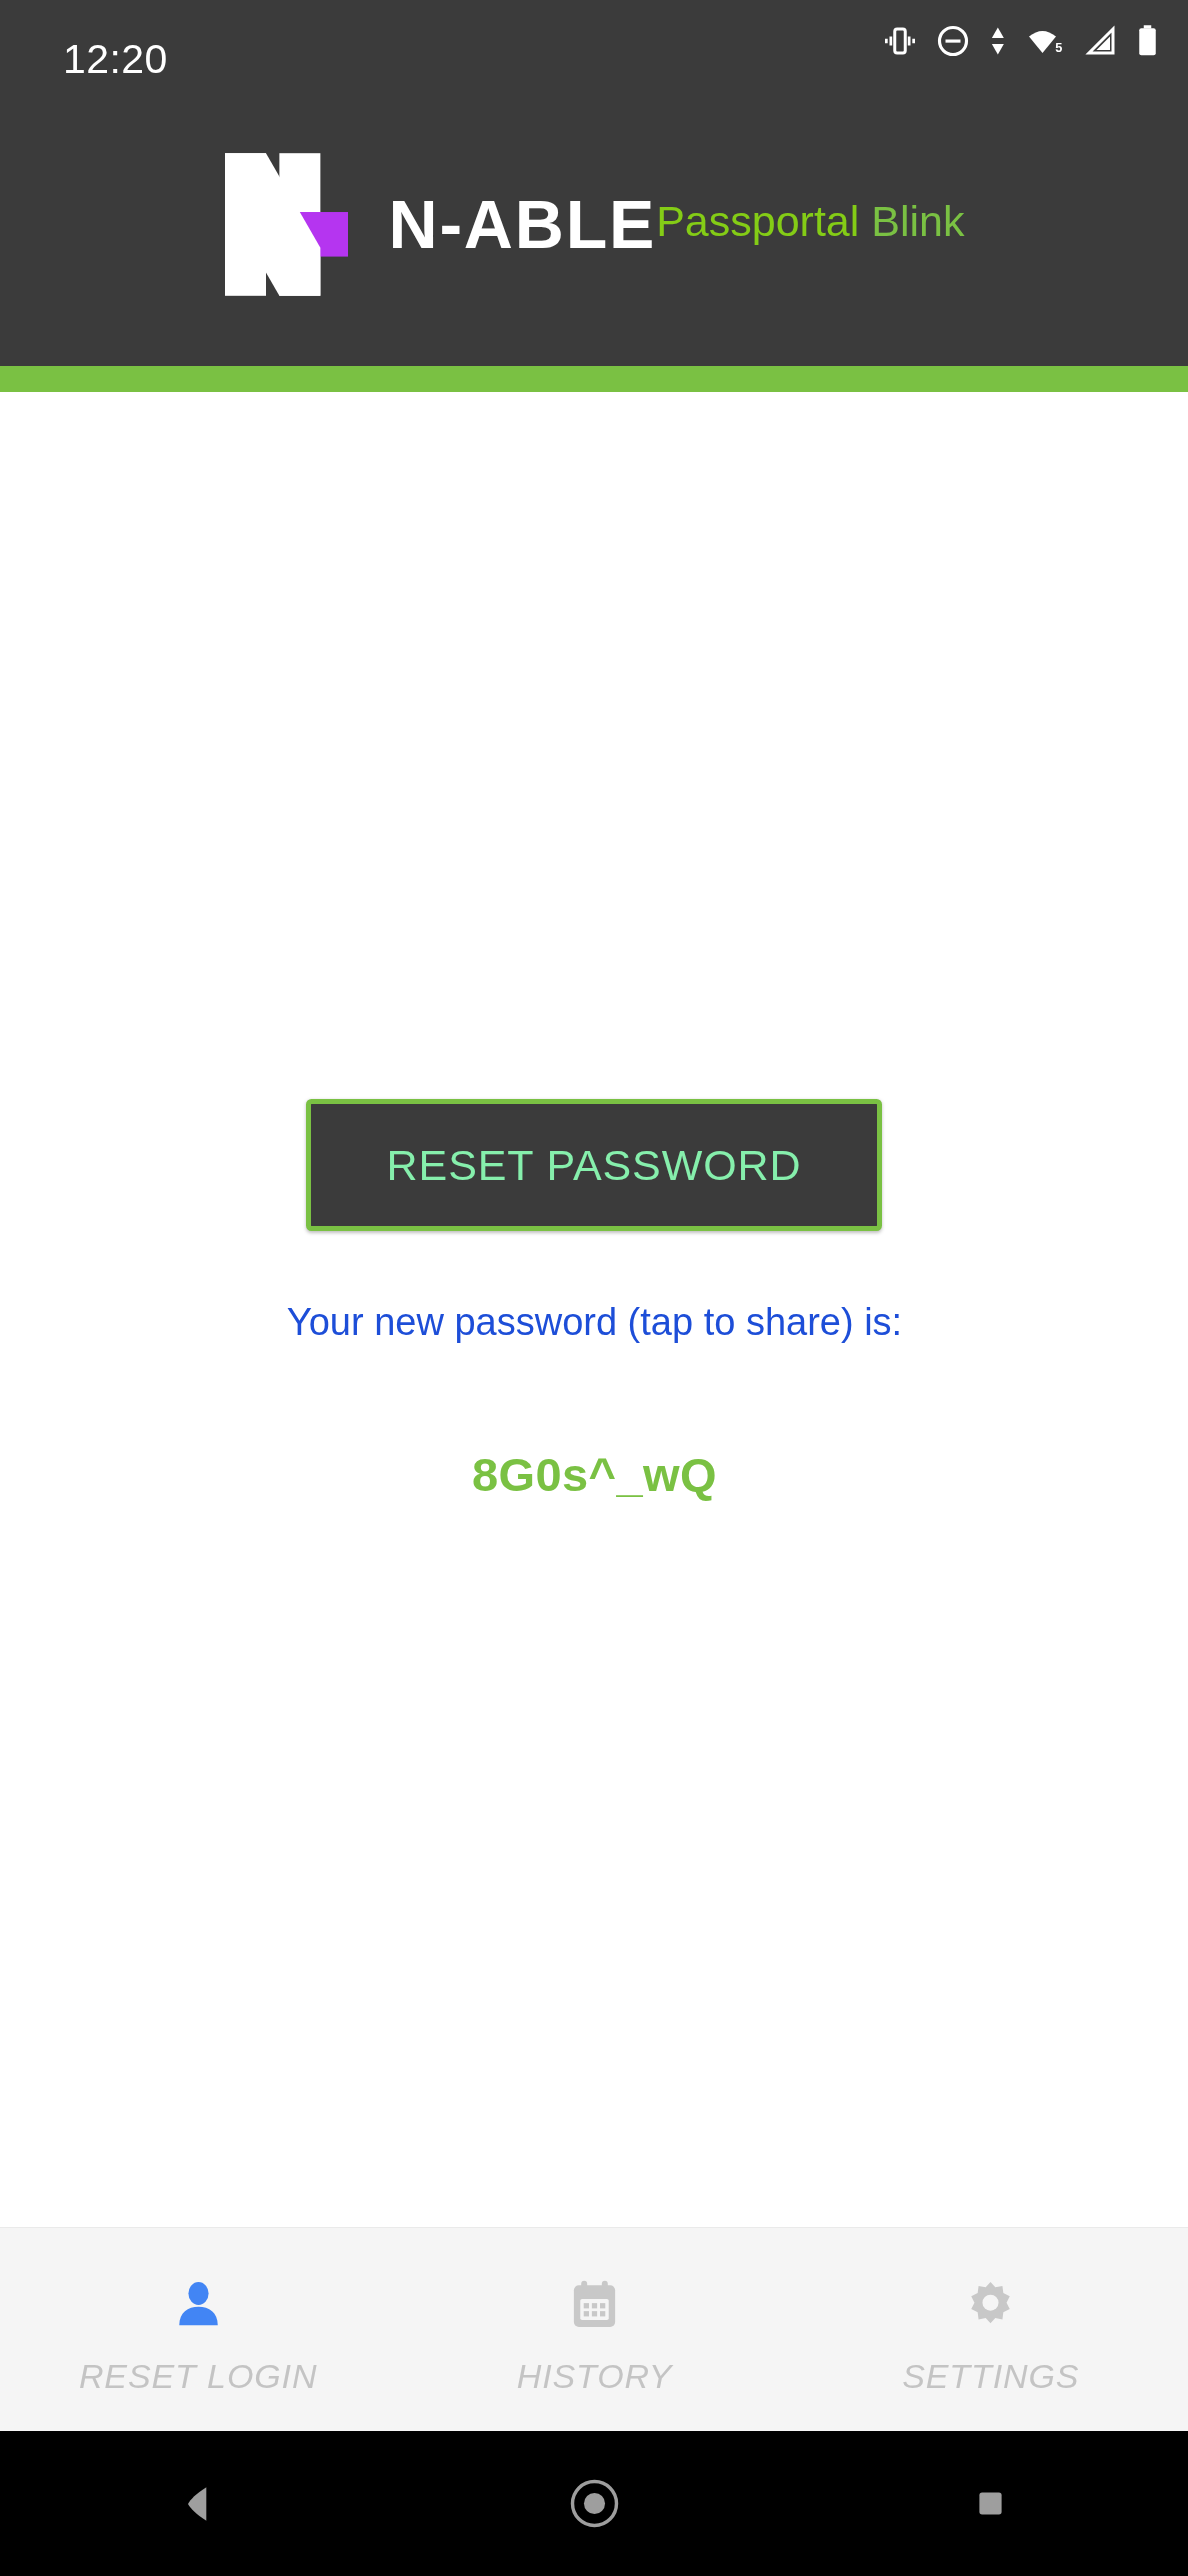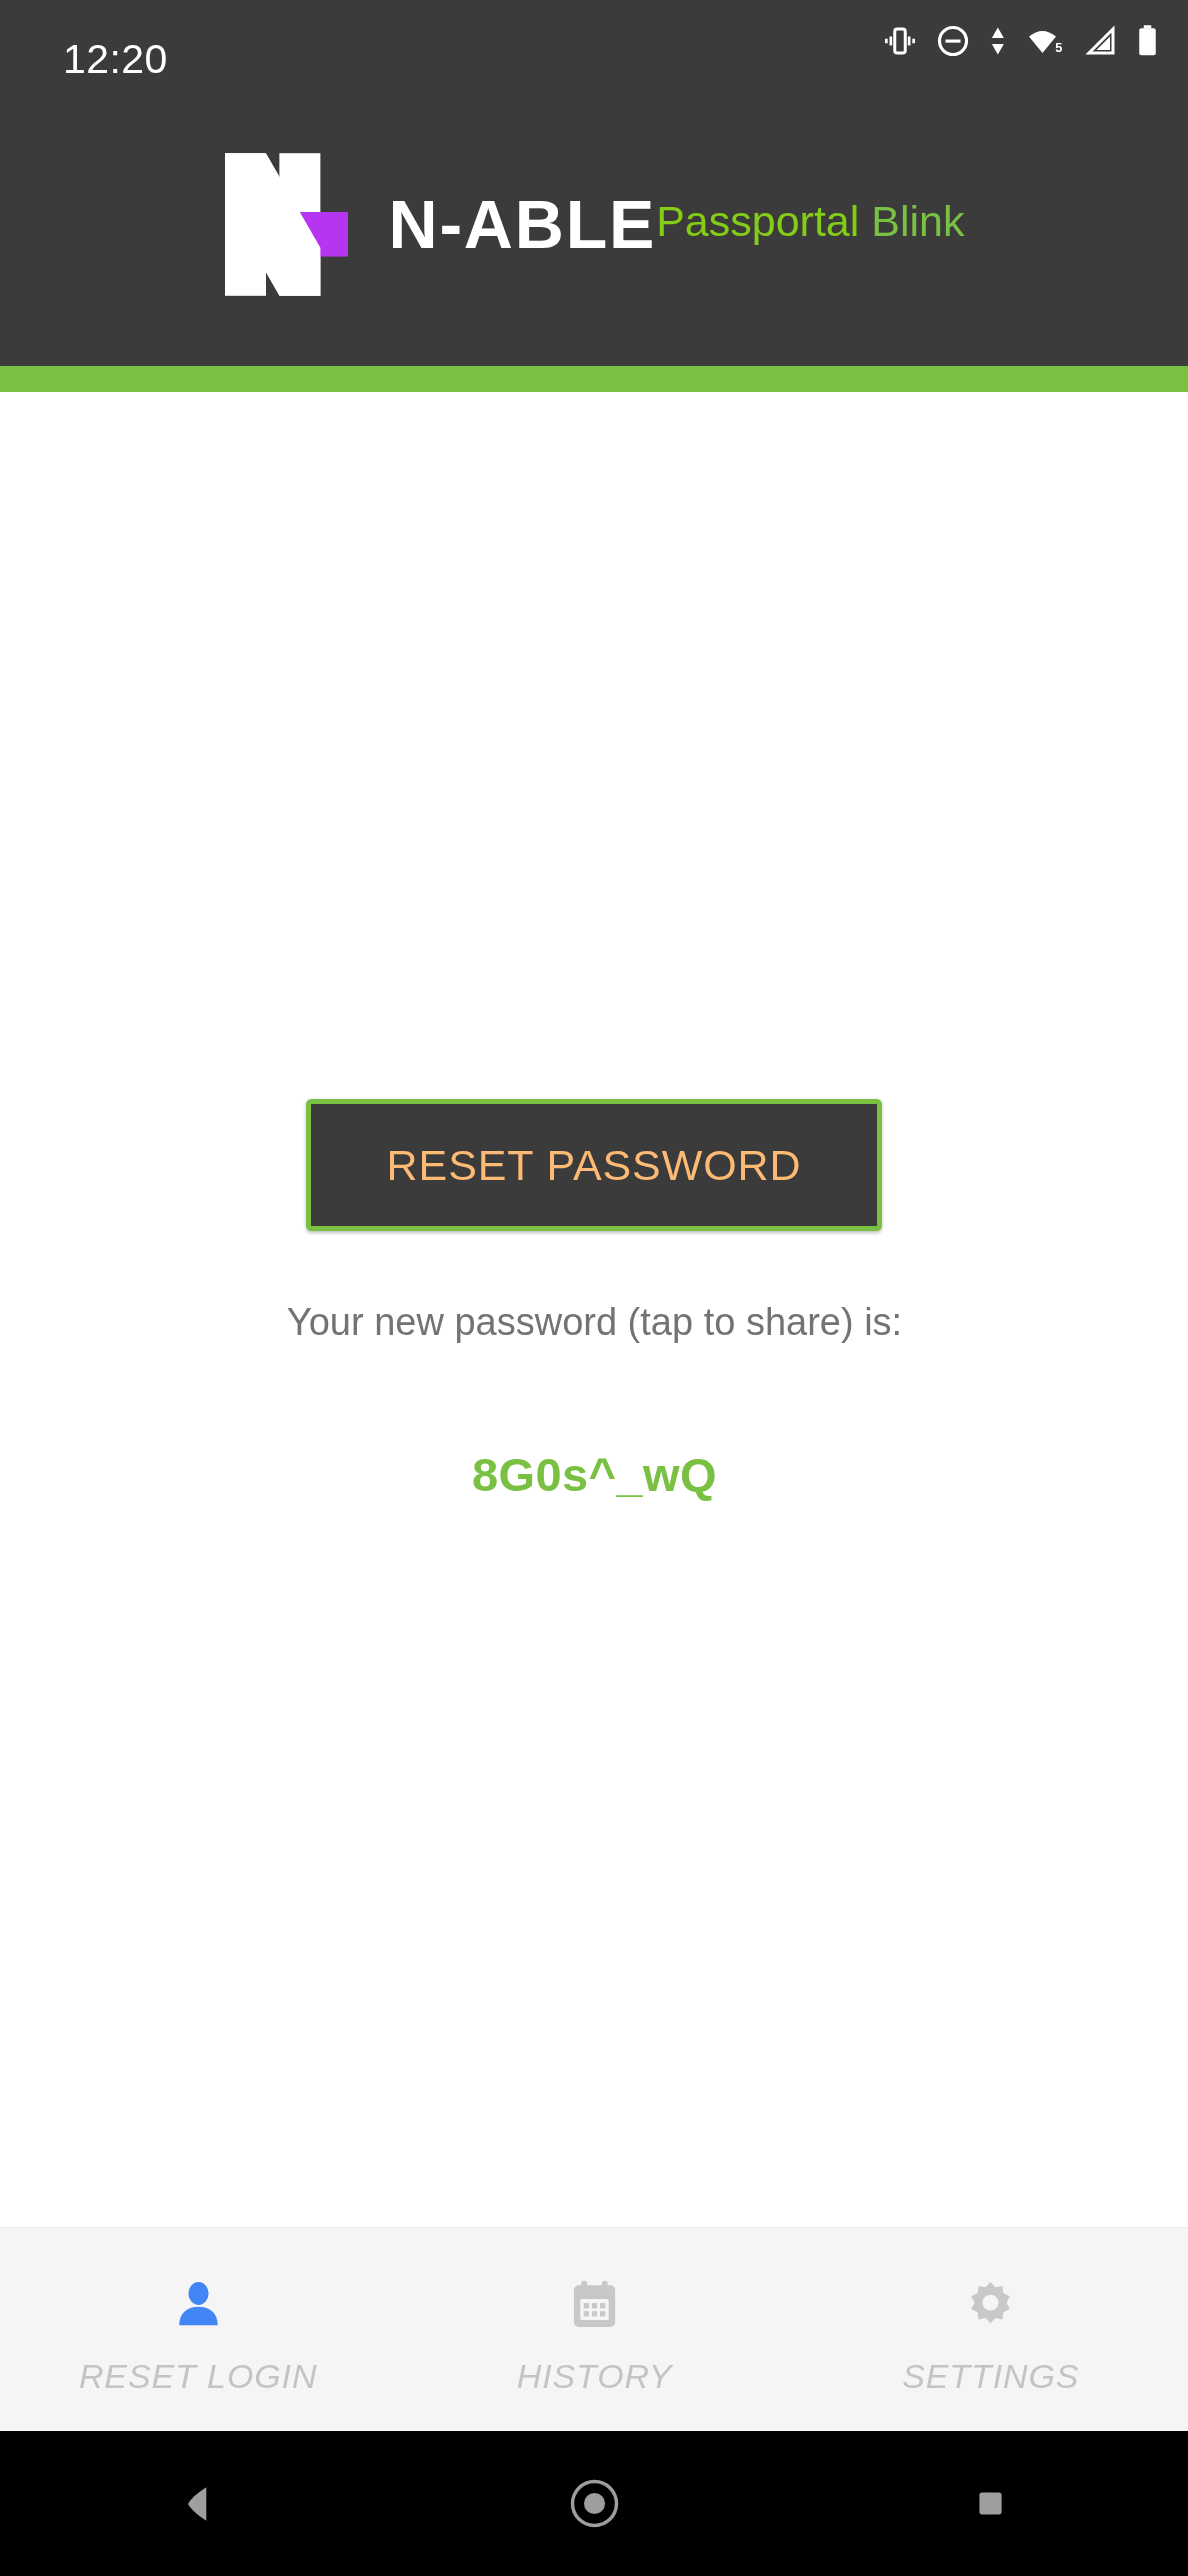--- a/index.html
+++ b/index.html
@@ -76,33 +76,33 @@
     display:flex; flex-direction:column; align-items:center;
   }
 
   .reset-button {
     position:absolute;
     left:306px; top:707px;
     width:576px; height:132px;
     background:#3b3b3b;
     border:5.4px solid #7ac143;
     border-radius:5.4px;
-    color:#fdba74;
+    color:#86efac;
     font-size:43px;
     letter-spacing:0.9px;
     display:flex; align-items:center; justify-content:center;
     cursor:pointer;
     box-shadow:0 1.8px 3.6px rgba(0,0,0,0.25);
   }
 
   .pwd-caption {
     position:absolute;
     left:0; right:0; top:908px;
     text-align:center;
-    color:#737373;
+    color:#1d4ed8;
     font-size:38px;
     line-height:1.2;
   }
 
   .pwd-value {
     position:absolute;
     left:0; right:0; top:1055px;
     text-align:center;
     color:#7ac143;
     font-size:47px;

